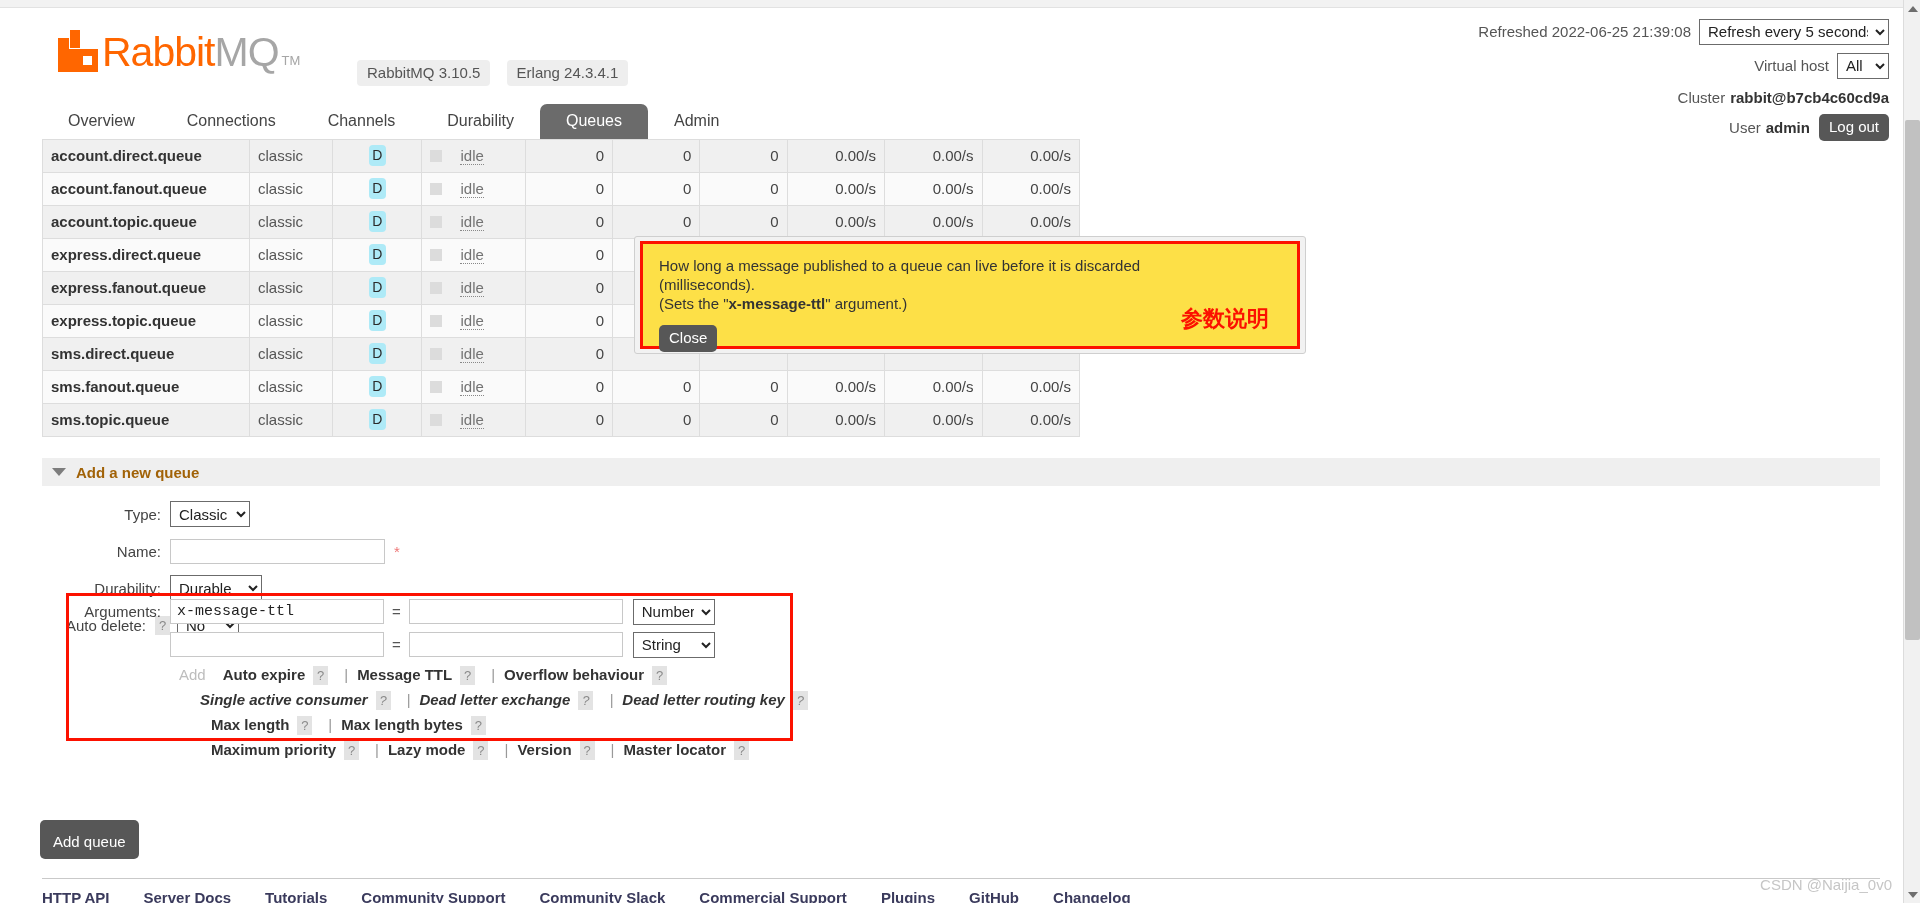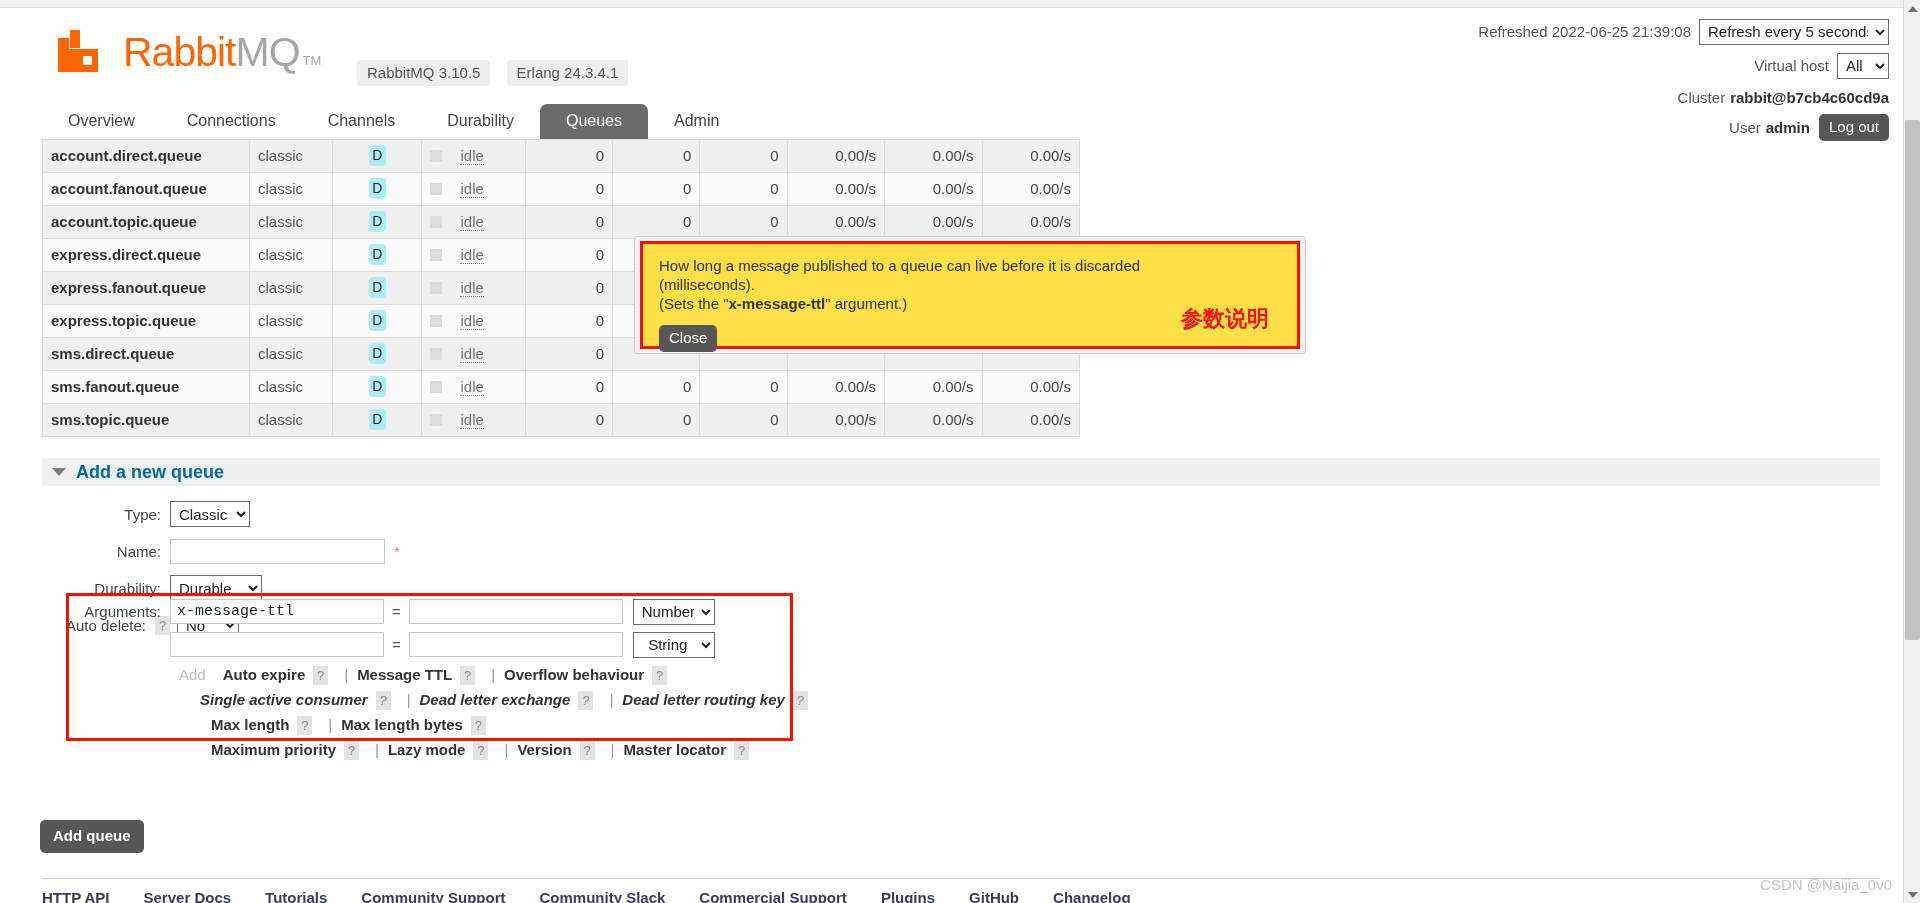--- a/index.html
+++ b/index.html
@@ -42,21 +42,21 @@
     margin-right: 4px;
   }
   .logo-mark .bar-l { position:absolute; left:0; top:8px; width:11px; height:34px; background:#ff6600; }
   .logo-mark .bar-m { position:absolute; left:12px; top:0px; width:10px; height:18px; background:#ff6600; }
   .logo-mark .body  { position:absolute; left:0px; top:19px; width:40px; height:23px; background:#ff6600; }
   .logo-mark .dot   { position:absolute; left:25px; top:26px; width:9px; height:9px; background:#fff; }
   .logo-text {
     font-size: 41px; font-weight: 400; letter-spacing: -1px;
     line-height: 40px;
   }
-  .logo-text .rabbit { color: #ff6600; margin-left: 21px; }
+  .logo-text .rabbit { color: #ff6600; }
   .logo-text .mq { color: #a6a6a6; }
   .logo-tm { font-size: 13px; color: #a6a6a6; margin-left: 3px; padding-bottom:4px;}
   .version-pill {
     display:inline-block;
     background: #eeeeee;
     border-radius: 4px;
     padding: 4px 10px 5px 10px;
     font-size: 15px;
     color: #555;
     margin-left: 12px;
@@ -202,21 +202,21 @@
     display:flex; align-items:center;
     padding-left: 10px;
   }
   .tri-down {
     width:0;height:0;
     border-left: 7px solid transparent;
     border-right: 7px solid transparent;
     border-top: 8px solid #7d7d7d;
     margin-right: 10px;
   }
-  .section-title { font-size: 18px; font-weight: bold; color:#0369a1; }
+  .section-title { font-size: 15px; font-weight: bold; color:#a16207; }
 
   .form {
     position:absolute; left:42px; top: 500px;
     width: 1000px;
   }
   .frow {
     display:flex; align-items:center;
     margin-bottom: 9px;
     height: 28px;
   }
@@ -272,21 +272,21 @@
     line-height: 22px;
   }
   .preset-line { display:flex; align-items:center; flex-wrap:nowrap; margin-bottom: 3px;}
   .add-link { color:#bdbdbd; font-size:15px; margin-right: 17px; cursor:pointer; }
   .p-link {
     font-size:15px; font-weight:bold; color:#333; cursor:pointer; white-space:nowrap;
   }
   .sep { color:#999; margin: 0 9px; }
 
   .addq-btn { position:absolute; left: 40px; top: 820px; }
-  .addq-btn .btn-dark { padding: 7px 13px 8px 13px; font-size: 15px; font-weight: bold; }
+  .addq-btn .btn-dark { padding: 13px 13px 8px 13px; font-size: 15px; }
 
   
   .footer-rule {
     position:absolute; left: 42px; top: 878px;
     width: 1838px; height: 1px; background: #c9c9c9;
   }
   .footer-links {
     position:absolute; left: 42px; top: 889px;
     display:flex; gap: 0px; align-items:center;
   }
@@ -607,21 +607,21 @@
       <select class="ui-select" style="margin-left:10px;width:82px;">
         <option>Number</option>
       </select>
     </div>
 
     <div class="args-row">
       <div class="flabel"></div>
       <input class="ui-text" type="text" style="width: 214px;" value="">
       <span class="eq">=</span>
       <input class="ui-text" type="text" style="width: 214px;" value="">
-      <select class="ui-select" style="margin-left:10px;width:82px;text-align:center;">
+      <select class="ui-select" style="margin-left:10px;width:82px;">
         <option>String</option>
       </select>
     </div>
 
     <div class="presets">
       <div class="preset-line">
         <span class="add-link">Add</span>
         <span class="p-link">Auto expire</span>
         <span class="qmark" style="margin-left:8px;">?</span>
         <span class="sep">|</span>

